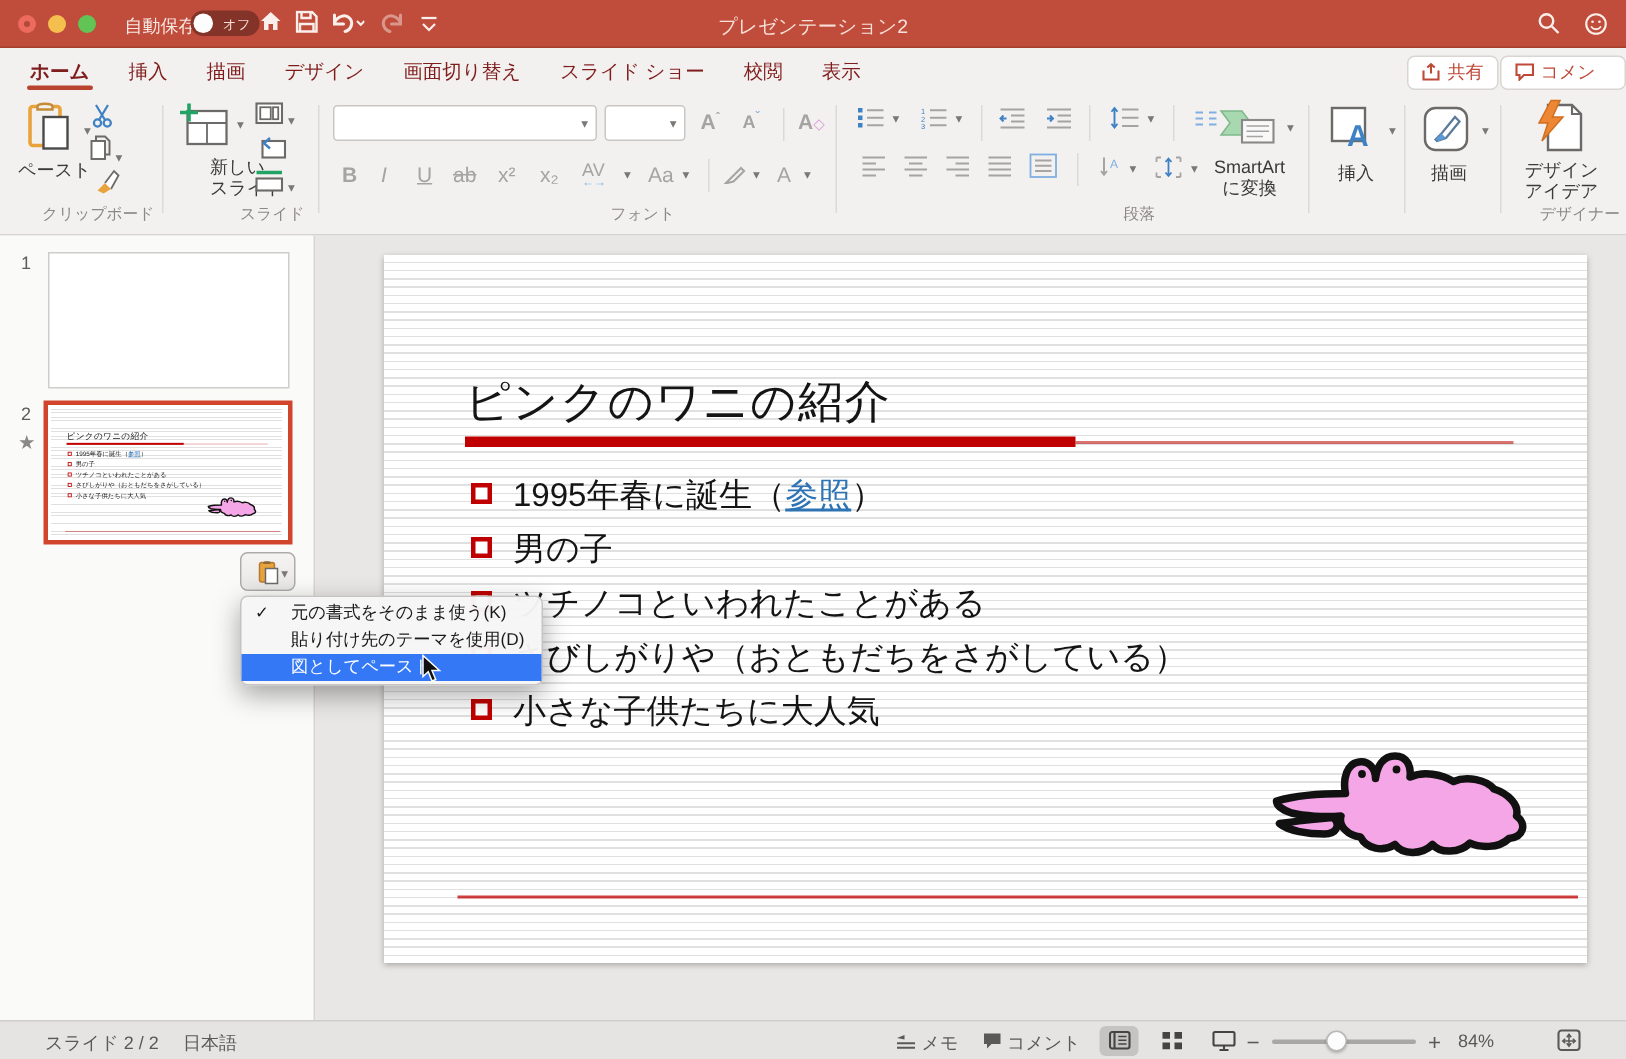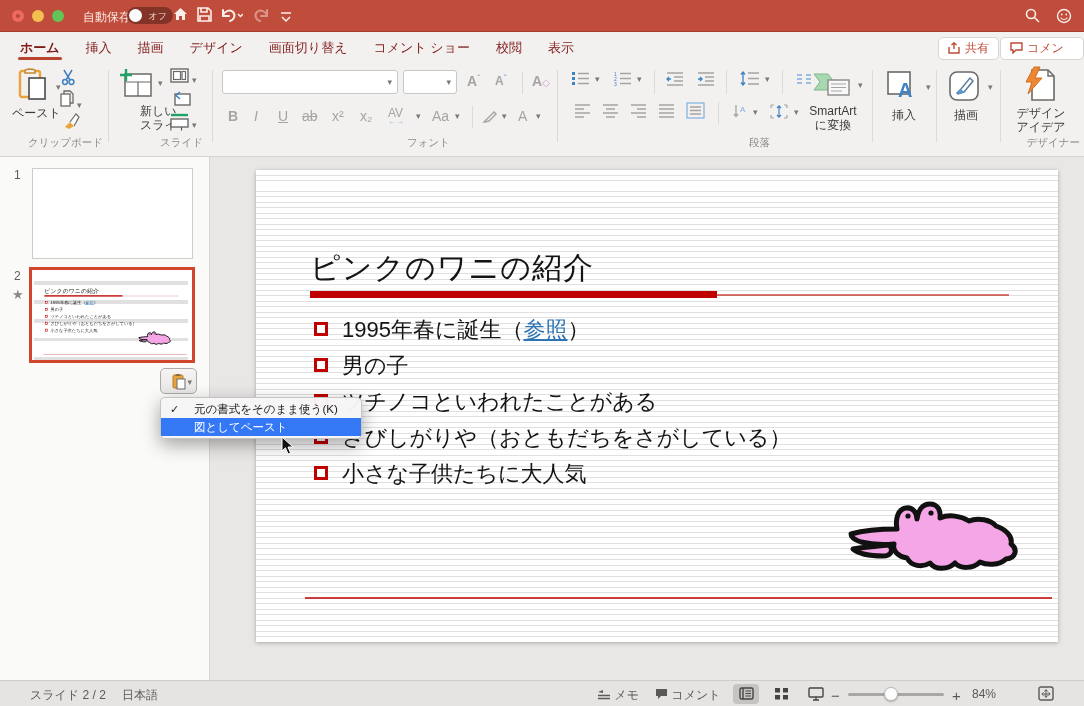--- a/index.html
+++ b/index.html
@@ -112,20 +112,21 @@
       <svg width="18" height="18" viewBox="0 0 18 18">
           <path d="M14 4 L14 10 L8 10 M14 9 C12 5 7 3 4 6 C1 9 3 14 7 15" fill="none" stroke="#FBEFEB" stroke-width="2" stroke-linecap="round"></path>
         </svg>
     </span>
     <span class="abs tb-icon" style="left:280px;top:9px;">
       <svg width="12" height="12" viewBox="0 0 12 12">
           <path d="M1 2 H11" stroke="#FBEFEB" stroke-width="1.5"></path>
           <path d="M2 6 L6 10 L10 6" fill="none" stroke="#FBEFEB" stroke-width="1.5"></path>
         </svg>
     </span>
+    <div id="title-text" class="abs">プレゼンテーション2</div>
     <span class="abs tb-icon" style="left:1025px;top:8px;">
       <svg width="15" height="15" viewBox="0 0 15 15">
           <circle cx="6" cy="6" r="4.5" fill="none" stroke="#FBEFEB" stroke-width="1.6"></circle>
           <path d="M9.5 9.5 L14 14" stroke="#FBEFEB" stroke-width="1.6"></path>
         </svg>
     </span>
     <span class="abs tb-icon" style="left:1056px;top:8px;">
       <svg width="16" height="16" viewBox="0 0 16 16">
           <circle cx="8" cy="8" r="6.5" fill="none" stroke="#FBEFEB" stroke-width="1.4"></circle>
           <circle cx="5.7" cy="6.5" r="0.9" fill="#FBEFEB"></circle>
@@ -134,21 +135,21 @@
         </svg>
     </span>
   </div>
 
   <div id="tabbar" class="abs">
     <div class="tab active">ホーム</div>
     <div class="tab">挿入</div>
     <div class="tab">描画</div>
     <div class="tab">デザイン</div>
     <div class="tab">画面切り替え</div>
-    <div class="tab">コメント ショー</div>
+    <div class="tab">スライド ショー</div>
     <div class="tab">校閲</div>
     <div class="tab">表示</div>
   </div>
   <div class="abs pill-btn" style="left:938px;"><svg width="13" height="12" viewBox="0 0 13 12">
         <path d="M1 5 V11 H11 V5" fill="none" stroke="#BE4936" stroke-width="1.4"></path>
         <path d="M6 7 V1 M3.5 3 L6 0.8 L8.5 3" fill="none" stroke="#BE4936" stroke-width="1.4"></path>
       </svg><span>共有</span></div>
   <div class="abs pill-btn" style="left:1000px;"><svg width="13" height="12" viewBox="0 0 13 12">
         <path d="M1 1 H12 V8 H6 L3 11 V8 H1 Z" fill="none" stroke="#BE4936" stroke-width="1.4"></path>
       </svg><span>コメント</span></div>
@@ -421,20 +422,21 @@
   <div id="paste-opt-btn" class="abs">
     <svg width="14" height="17" viewBox="0 0 14 17" style="margin-top:4px;">
         <rect x="1" y="2" width="10" height="13" rx="1.5" fill="#E8A33D" stroke="#B57B2E" stroke-width="1"></rect>
         <path d="M3.5 2 C3.5 0.8 8.5 0.8 8.5 2 V3 H3.5 Z" fill="#8B6B3A"></path>
         <rect x="5" y="6" width="8" height="10" fill="#FFF" stroke="#6B6A68" stroke-width="1"></rect>
       </svg>
     <span class="chev" style="position:absolute;right:4px;top:8px;">▾</span>
   </div>
   <div id="paste-menu" class="abs">
     <div class="menu-item"><span class="check">✓</span><span>元の書式をそのまま使う(K)</span></div>
+    <div class="menu-item"><span>貼り付け先のテーマを使用(D)</span></div>
     <div class="menu-item hl"><span>図としてペースト</span></div>
   </div>
   <div id="cursor" class="abs">
     <svg width="14" height="20" viewBox="0 0 14 20">
         <path d="M1 1 L1 15 L4.5 11.8 L7 18 L9.5 17 L7 11 L12 11 Z" fill="#111" stroke="#FFF" stroke-width="1"></path>
       </svg>
   </div>
 
   <div id="statusbar" class="abs">
     <span class="abs sb-item" style="left:30px;">スライド 2 / 2</span>

